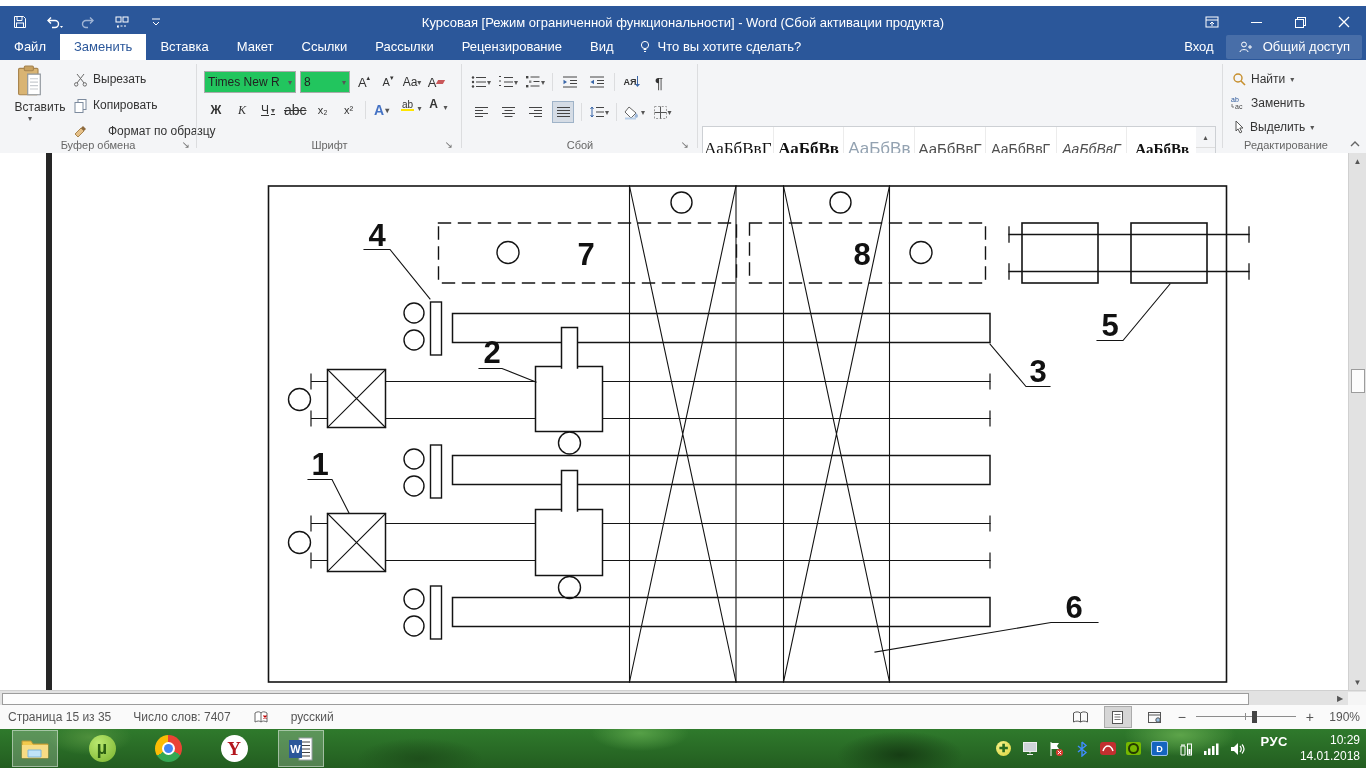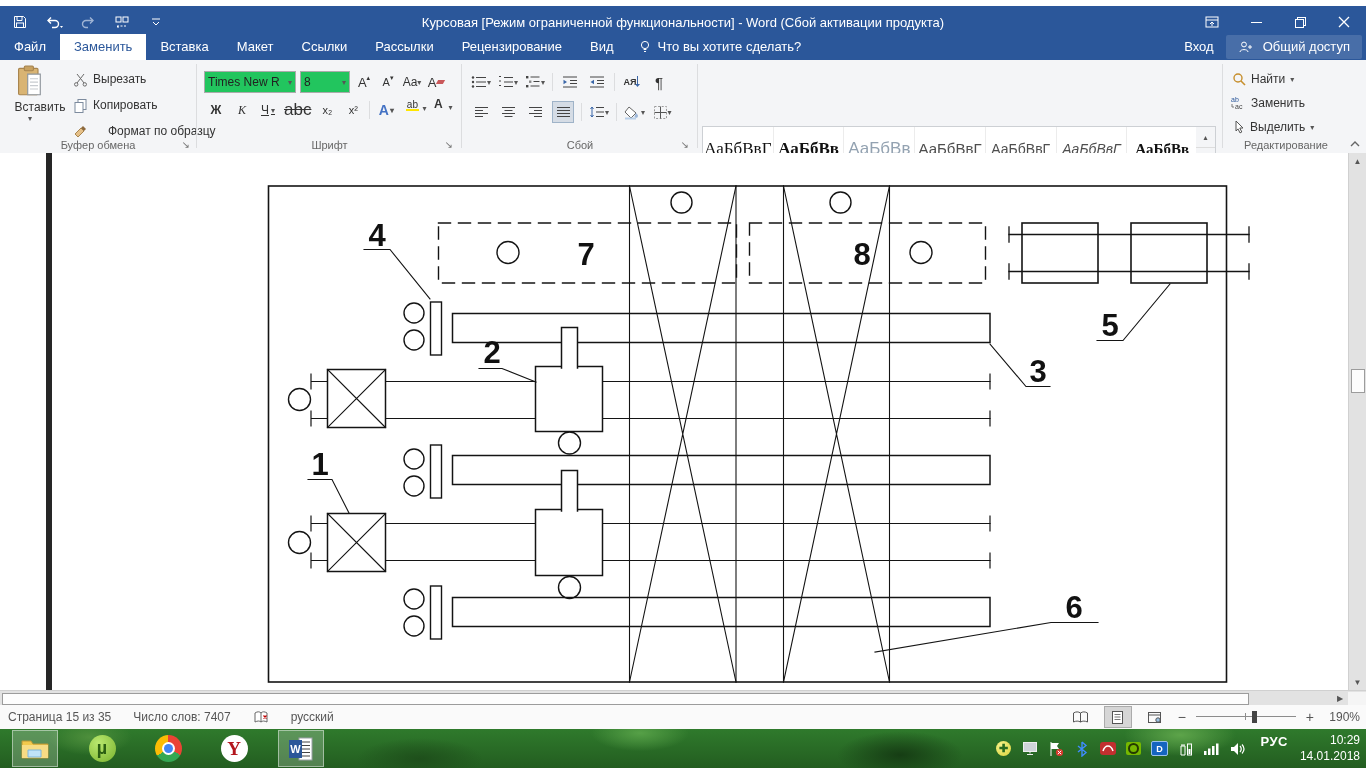--- a/index.html
+++ b/index.html
@@ -263,21 +263,21 @@
       <span class="fbtn" style="font-weight:bold;">
           <span>Ж</span>
         </span>
       <span class="fbtn" style="font-style:italic;font-family:'Liberation Serif',serif;">
           <span>К</span>
         </span>
       <span class="fbtn" style="text-decoration:underline;">
           <span>Ч</span>
           <span class="caret" style="margin-left:2px;">▾</span>
         </span>
-      <span class="fbtn" style="text-decoration:line-through;font-size:17px;">
+      <span class="fbtn" style="text-decoration:line-through;font-size:14px;">
           <span>abc</span>
         </span>
       <span class="fbtn" style="font-size:11px;">
           <span>x₂</span>
         </span>
       <span class="fbtn" style="font-size:11px;">
           <span>x²</span>
         </span>
       <span style="width:1px;height:18px;background:#dcdddf;"></span>
       <span class="fbtn" style="color:#4472c4;font-size:14px;font-weight:bold;">

